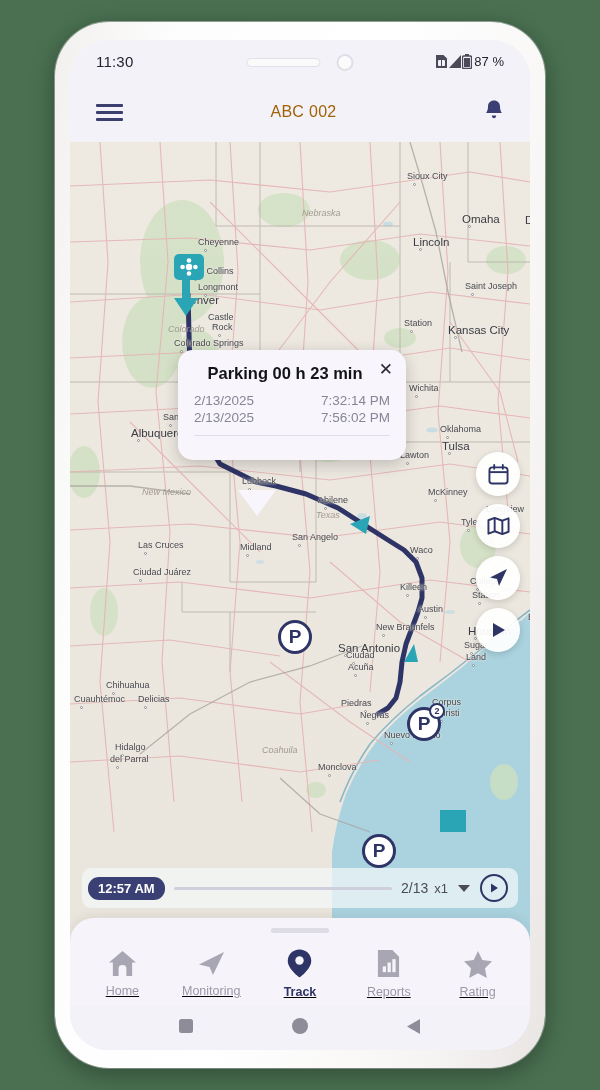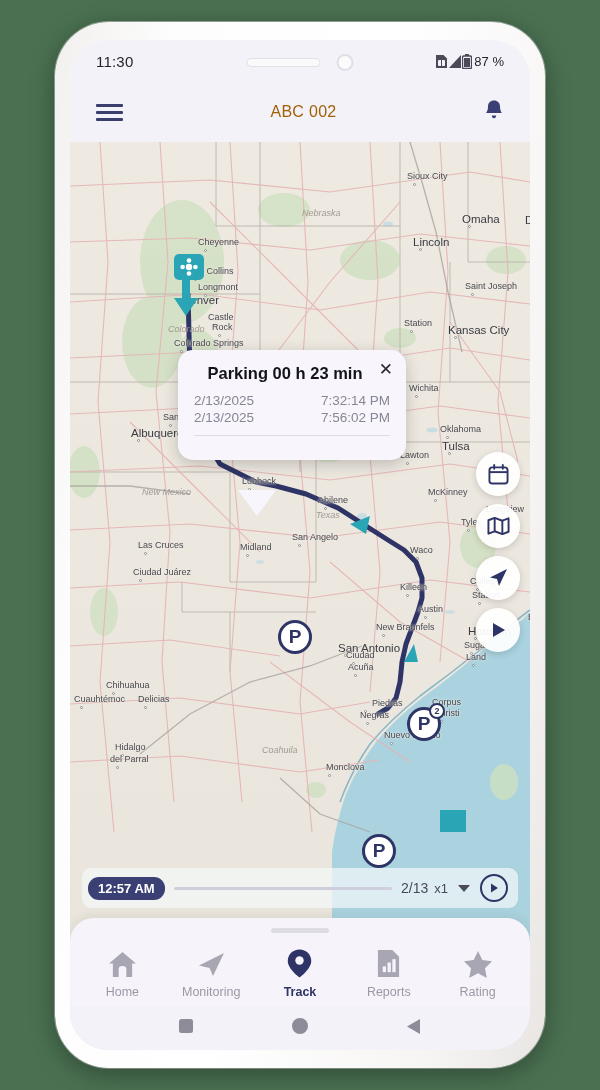--- a/index.html
+++ b/index.html
@@ -217,22 +217,23 @@
     background: #f6f4fa;
     border-top-left-radius: 24px; border-top-right-radius: 24px;
     box-shadow: 0 -2px 12px rgba(0,0,0,.07);
     z-index: 18;
   }
   #nav-handle {
     width: 58px; height: 5px; border-radius: 3px;
     background: #dddbe4; margin: 10px auto 0;
   }
   #nav-items {
-    display: flex; justify-content: space-around; align-items: flex-end;
+    display: flex; justify-content: space-around; align-items: center;
     padding: 16px 8px 0;
+    text-decoration: underline;
   }
   .nav-item {
     display: flex; flex-direction: column; align-items: center; gap: 7px;
     cursor: pointer; width: 84px;
   }
   .nav-label { font-size: 12.5px; color: #9a98a6; }
   .nav-item.active .nav-label { color: #2e3566; font-weight: bold; }
 
   
   #android-nav {
@@ -445,31 +446,31 @@
         <div class="city-label" style="left: 36px; top: 538px;">Chihuahua</div>
         <div class="city-dot" style="left: 42px; top: 550px;"></div>
         <div class="city-label" style="left: 68px; top: 552px;">Delicias</div>
         <div class="city-dot" style="left: 74px; top: 564px;"></div>
         <div class="city-label" style="left: 4px; top: 552px;">Cuauhtémoc</div>
         <div class="city-dot" style="left: 10px; top: 564px;"></div>
         <div class="city-label" style="left: 276px; top: 508px;">Ciudad</div>
         <div class="city-dot" style="left: 282px; top: 520px;"></div>
         <div class="city-label" style="left: 278px; top: 520px;">Acuña</div>
         <div class="city-dot" style="left: 284px; top: 532px;"></div>
-        <div class="city-label" style="left: 302px; top: 556px;">Piedras</div>
+        <div class="city-label" style="left: 271px; top: 556px;">Piedras</div>
         <div class="city-dot" style="left: 294px; top: 568px;"></div>
         <div class="city-label" style="left: 290px; top: 568px;">Negras</div>
         <div class="city-dot" style="left: 296px; top: 580px;"></div>
         <div class="city-label" style="left: 45px; top: 600px;">Hidalgo</div>
         <div class="city-dot" style="left: 51px; top: 612px;"></div>
         <div class="city-label" style="left: 40px; top: 612px;">del Parral</div>
         <div class="city-dot" style="left: 46px; top: 624px;"></div>
         <div class="city-label" style="left: 314px; top: 588px;">Nuevo Laredo</div>
         <div class="city-dot" style="left: 320px; top: 600px;"></div>
-        <div class="city-label" style="left: 256px; top: 620px;">Monclova</div>
+        <div class="city-label" style="left: 248px; top: 620px;">Monclova</div>
         <div class="city-dot" style="left: 258px; top: 632px;"></div>
         <div class="region-label" style="left: 232px; top: 66px;">Nebraska</div>
         <div class="region-label" style="left: 98px; top: 182px;">Colorado</div>
         <div class="region-label" style="left: 72px; top: 345px;">New Mexico</div>
         <div class="region-label" style="left: 246px; top: 368px;">Texas</div>
         <div class="region-label" style="left: 192px; top: 603px;">Coahuila</div>
       </div>
 
     <div id="vehicle-marker" style="left:98px; top:112px;">
       <svg width="46" height="66" viewBox="0 0 46 66">

